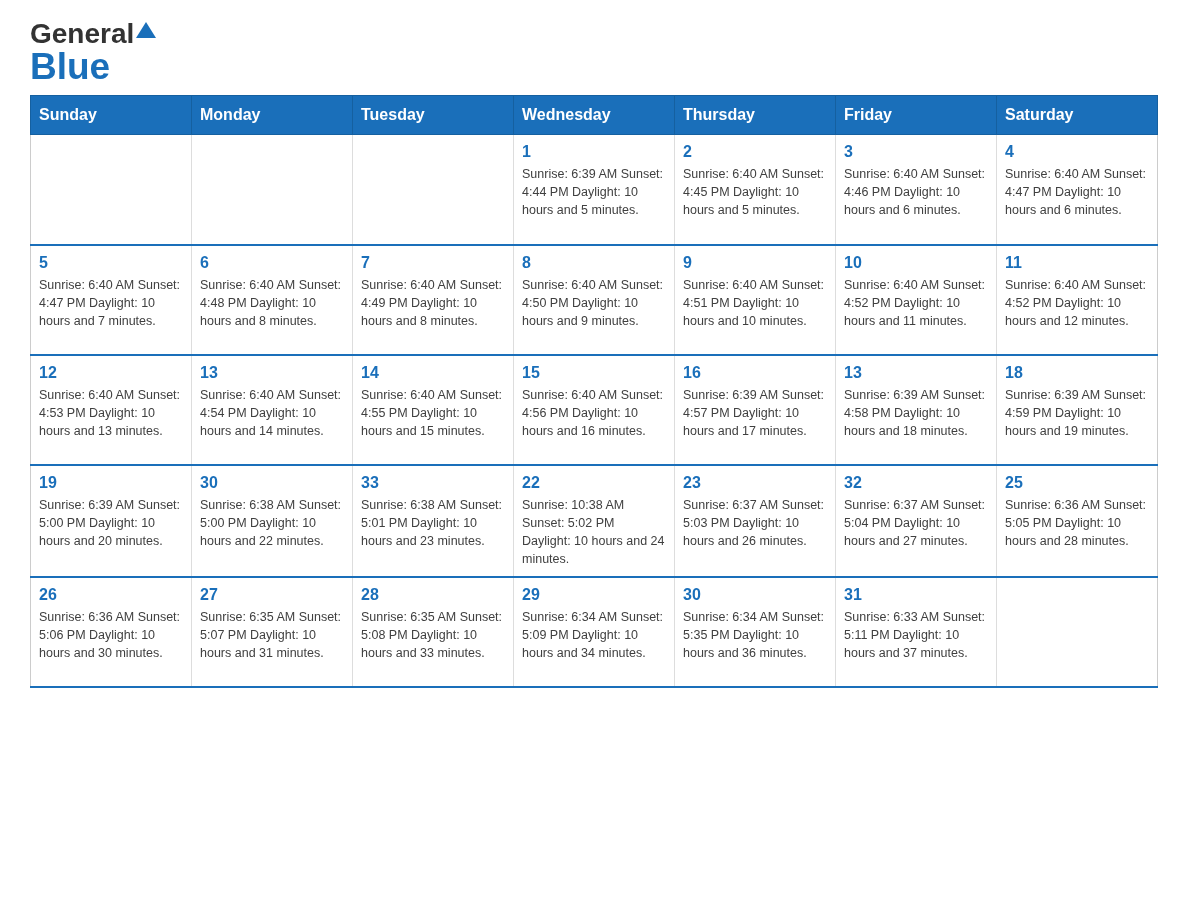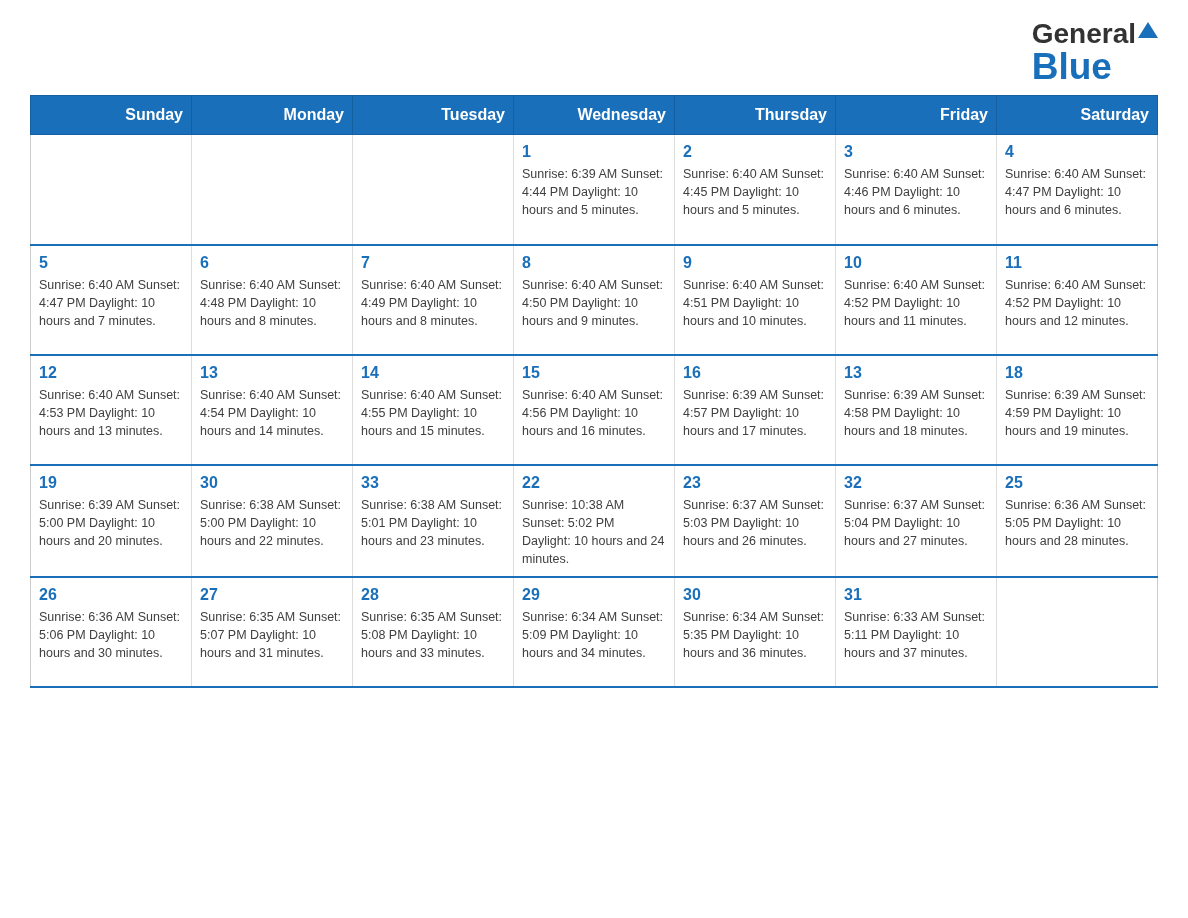--- a/index.html
+++ b/index.html
@@ -6,21 +6,21 @@
     body {
       font-family: Arial, Helvetica, sans-serif;
       background: #fff;
       color: #333;
       width: 1188px;
       min-height: 918px;
       padding: 20px 30px 30px 30px;
     }
     .header {
       display: flex;
-      justify-content: flex-end;
+      justify-content: flex-start;
       align-items: flex-start;
       margin-bottom: 10px;
     }
     .logo {
       display: flex;
       flex-direction: column;
       align-items: flex-start;
     }
     .logo-text-general {
       font-size: 28px;
@@ -70,21 +70,21 @@
       border: 1px solid #ccc;
     }
     .calendar thead tr {
       background-color: #1a6fba;
     }
     .calendar thead th {
       color: #fff;
       font-size: 16px;
       font-weight: bold;
       padding: 10px 8px;
-      text-align: right;
+      text-align: left;
       border: 1px solid #1560a0;
     }
     .calendar tbody tr {
       border-bottom: 2px solid #1a6fba;
     }
     .calendar tbody td {
       vertical-align: top;
       padding: 8px 8px;
       font-size: 13px;
       color: #333;

